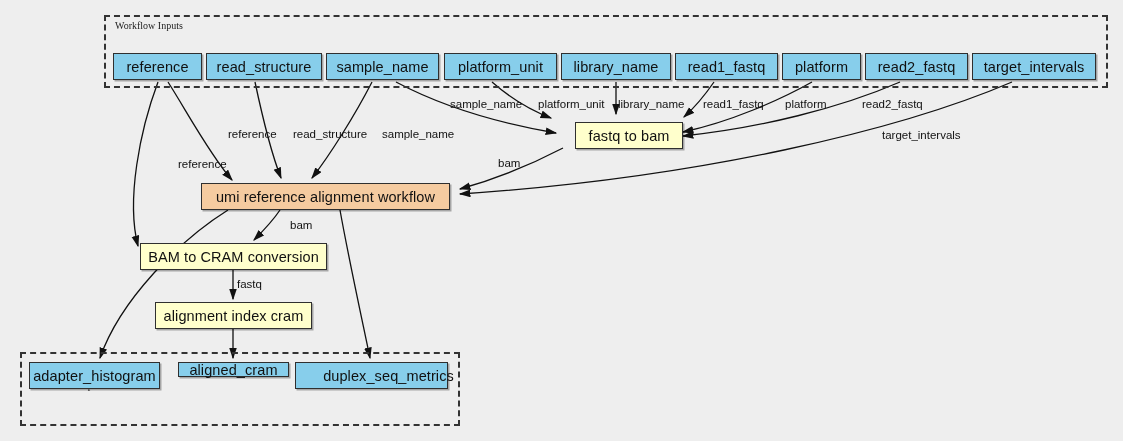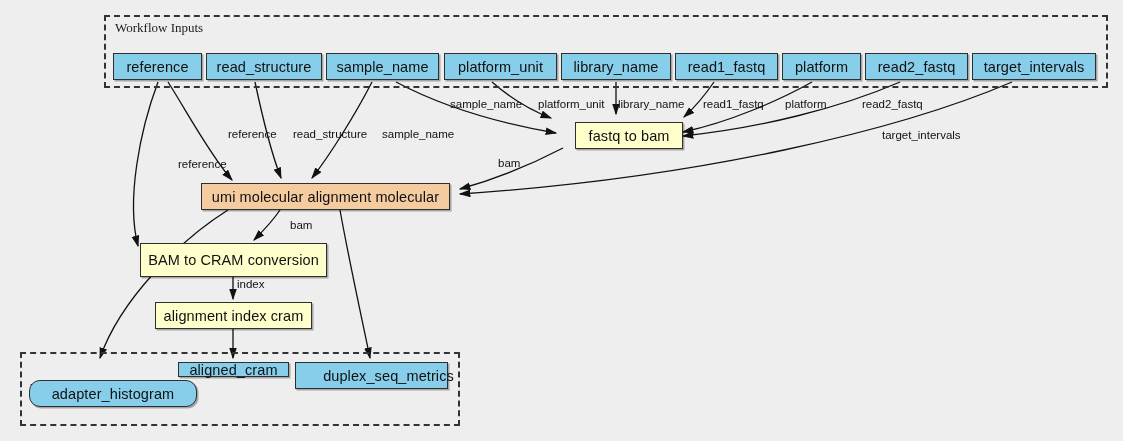--- a/index.html
+++ b/index.html
@@ -25,21 +25,21 @@
   }
   .cluster {
     position: absolute;
     border: 2px dashed #333333;
     box-sizing: border-box;
     background: transparent;
   }
   .cluster-label {
     position: absolute;
     font-family: "Liberation Serif", serif;
-    font-size: 13px;
+    font-size: 10px;
     color: #222222;
     white-space: nowrap;
   }
   .node {
     position: absolute;
     box-sizing: border-box;
     border: 1.4px solid #2f2f2f;
     display: flex;
     align-items: center;
     justify-content: center;
@@ -117,37 +117,37 @@
   <div class="node io" style="left:206px; top:53px; width:116px; height:27px;">read_structure</div>
   <div class="node io" style="left:326px; top:53px; width:113px; height:27px;">sample_name</div>
   <div class="node io" style="left:444px; top:53px; width:113px; height:27px;">platform_unit</div>
   <div class="node io" style="left:561px; top:53px; width:110px; height:27px;">library_name</div>
   <div class="node io" style="left:675px; top:53px; width:103px; height:27px;">read1_fastq</div>
   <div class="node io" style="left:782px; top:53px; width:79px; height:27px;">platform</div>
   <div class="node io" style="left:865px; top:53px; width:103px; height:27px;">read2_fastq</div>
   <div class="node io" style="left:972px; top:53px; width:124px; height:27px;">target_intervals</div>
 
   <div class="node step" style="left:563px; top:122px; width:108px; height:27px;margin-left:12px;">fastq to bam</div>
-  <div class="node subwf" style="left:201px; top:183px; width:249px; height:27px;">umi molecular alignment molecular</div>
-  <div class="node step" style="left:140px; top:243px; width:187px; height:34px;">BAM to CRAM conversion</div>
+  <div class="node subwf" style="left:201px; top:183px; width:249px; height:27px;">umi reference alignment workflow</div>
+  <div class="node step" style="left:140px; top:243px; width:187px; height:27px;">BAM to CRAM conversion</div>
   <div class="node step" style="left:155px; top:302px; width:157px; height:27px;">alignment index cram</div>
 
-  <div class="node io" style="left:29px; top:380px; width:168px; height:27px;border-radius:11px;">adapter_histogram</div>
+  <div class="node io" style="left:29px; top:362px; width:131px; height:27px;">adapter_histogram</div>
   <div class="node io" style="left:178px; top:362px; width:111px; height:15px;">aligned_cram</div>
   <div class="node io" style="left:295px; top:362px; width:153px; height:27px;padding-left:34px;">duplex_seq_metrics</div>
 
   <div class="edge-label" style="left:450px; top:99px;">sample_name</div>
   <div class="edge-label" style="left:538px; top:99px;">platform_unit</div>
   <div class="edge-label" style="left:618px; top:99px;">library_name</div>
   <div class="edge-label" style="left:703px; top:99px;">read1_fastq</div>
   <div class="edge-label" style="left:785px; top:99px;">platform</div>
   <div class="edge-label" style="left:862px; top:99px;">read2_fastq</div>
   <div class="edge-label" style="left:882px; top:130px;">target_intervals</div>
 
   <div class="edge-label" style="left:228px; top:129px;">reference</div>
   <div class="edge-label" style="left:293px; top:129px;">read_structure</div>
   <div class="edge-label" style="left:382px; top:129px;">sample_name</div>
   <div class="edge-label" style="left:178px; top:159px;">reference</div>
   <div class="edge-label" style="left:498px; top:158px;">bam</div>
   <div class="edge-label" style="left:290px; top:220px;">bam</div>
-  <div class="edge-label" style="left:237px; top:279px;">index</div>
+  <div class="edge-label" style="left:237px; top:279px;">fastq</div>
 
 </div>
 
 </body></html>

